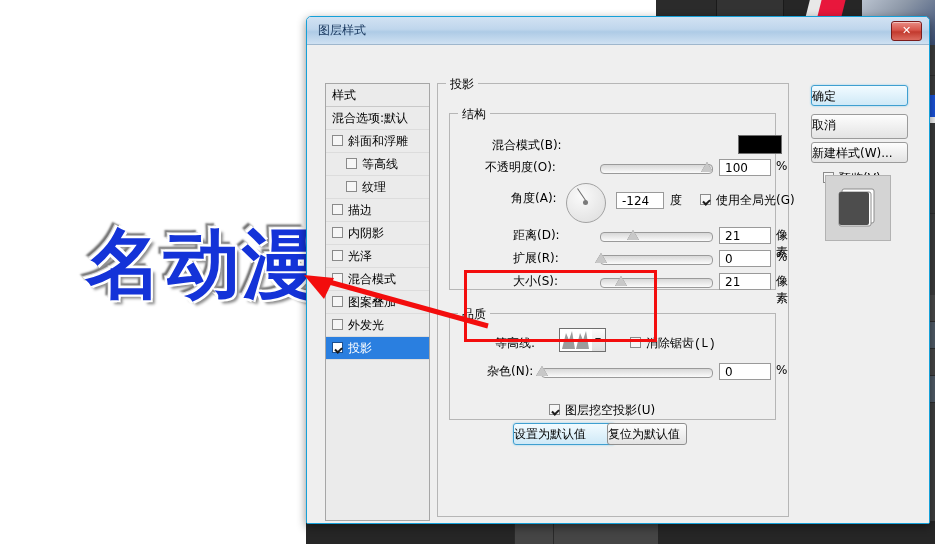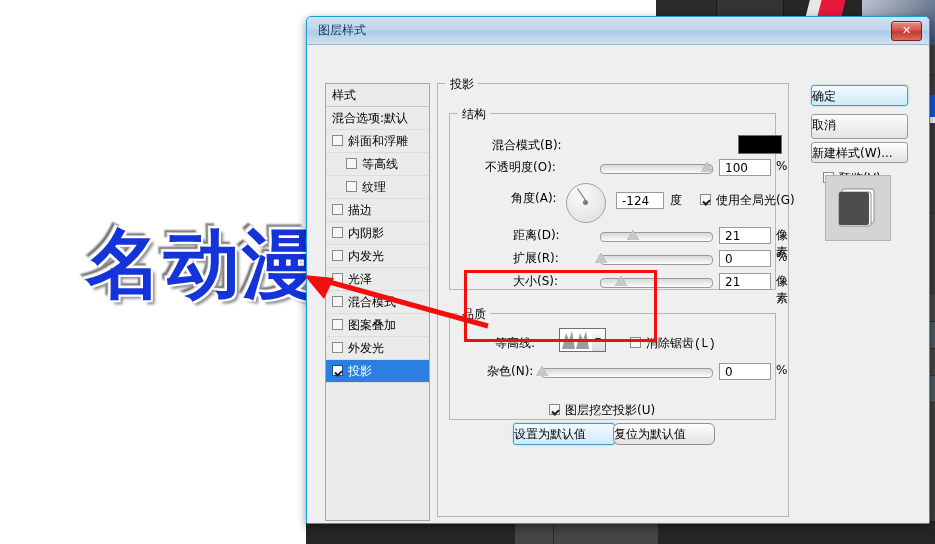--- a/index.html
+++ b/index.html
@@ -177,23 +177,20 @@
       <div class="sb-item sub">
         <span class="cb"></span><span>纹理</span>
       </div>
       <div class="sb-item">
         <span class="cb"></span><span>描边</span>
       </div>
       <div class="sb-item">
         <span class="cb"></span><span>内阴影</span>
       </div>
       <div class="sb-item">
-        <span class="cb"></span><span>内发光</span>
-      </div>
-      <div class="sb-item">
         <span class="cb"></span><span>光泽</span>
       </div>
       <div class="sb-item">
         <span class="cb"></span><span>混合模式</span>
       </div>
       <div class="sb-item">
         <span class="cb"></span><span>图案叠加</span>
       </div>
       <div class="sb-item">
         <span class="cb"></span><span>外发光</span>
@@ -273,21 +270,21 @@
       <div class="slider" style="left:104px;top:293px;width:170px;"></div>
       <div class="thumb" style="left:99px;top:291px;"></div>
       <div class="field" style="left:282px;top:288px;width:52px;">0</div>
       <div class="unit" style="left:339px;top:288px;">%</div>
 
       <div class="chk" style="left:112px;top:327px;">
         <span class="cb on"></span><span>图层挖空投影(U)</span>
       </div>
 
       <div class="btn primary" style="left:76px;top:348px;width:102px;">设置为默认值</div>
-      <div class="btn wide" style="left:176px;top:348px;width:102px;border-radius:6px;">复位为默认值</div>
+      <div class="btn wide" style="left:170px;top:348px;width:80px;">复位为默认值</div>
     </div>
 
     <div id="rightcol">
       <div class="btn primary" style="left:8px;top:10px;width:97px;height:21px;">确定</div>
       <div class="btn" style="left:8px;top:39px;width:97px;height:25px;">取消</div>
       <div class="btn" style="left:8px;top:67px;width:97px;height:21px;">新建样式(W)...</div>
       <div class="chk" style="left:20px;top:95px;">
         <span class="cb on"></span><span>预览(V)</span>
       </div>
       <div id="preview-box">

